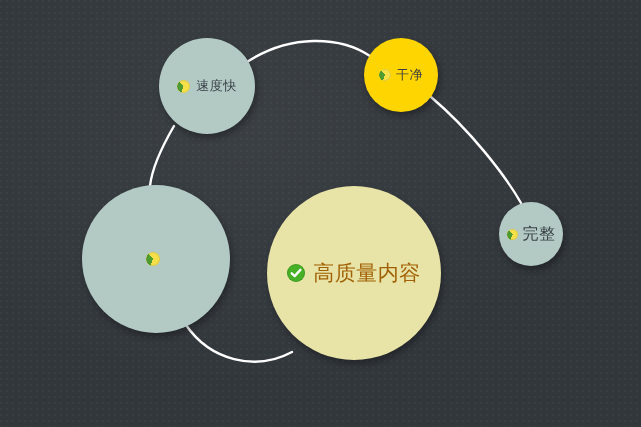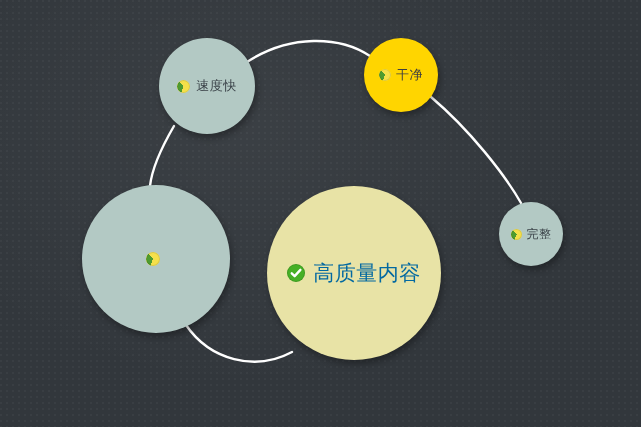--- a/index.html
+++ b/index.html
@@ -127,33 +127,33 @@
       </div>
       <div class="node c-yellow" style="background: rgb(255, 213, 0); left: 364px; top: 38px; width: 74px; height: 74px;">
         <div class="node-inner">
           <span class="icon icon-pie" style="width: 12px; height: 12px; margin-right: 5px;"></span>
           <span class="node-label t-olive" style="color: #404040; font-size: 13px;">干净</span>
         </div>
       </div>
       <div class="node c-sage" style="background: rgb(179, 201, 196); left: 499px; top: 202px; width: 64px; height: 64px;">
         <div class="node-inner">
           <span class="icon icon-pie" style="width: 11px; height: 11px; margin-right: 5px;"></span>
-          <span class="node-label t-dark" style="color: rgb(58, 66, 72); font-size: 12px;">完整</span>
+          <span class="node-label t-dark" style="color: rgb(58, 66, 72); font-size: 16px;">完整</span>
         </div>
       </div>
       <div class="node c-sage" style="background: rgb(179, 201, 196); left: 82px; top: 185px; width: 148px; height: 148px;">
         <div class="node-inner">
           <span class="icon icon-pie" style="width: 14px; height: 14px; margin-right: 6px;"></span>
         </div>
       </div>
       <div class="node c-beige" style="background: rgb(232, 227, 166); left: 267px; top: 186px; width: 174px; height: 174px;">
         <div class="node-inner">
           <span class="icon icon-check" style="width: 18px; height: 18px; margin-right: 8px;">
             <svg viewBox="0 0 16 16" width="18" height="18">
               <path d="M4.2 8.3 L6.8 10.8 L11.9 5.2" fill="none" stroke="#ffffff" stroke-width="2.1" stroke-linecap="round" stroke-linejoin="round"></path>
             </svg>
           </span>
-          <span class="node-label t-brown" style="color: #0369a1; font-size: 21px;">高质量内容</span>
+          <span class="node-label t-brown" style="color: #a16207; font-size: 21px;">高质量内容</span>
         </div>
       </div>
     </div>
 
 </div>
 
 </body></html>

